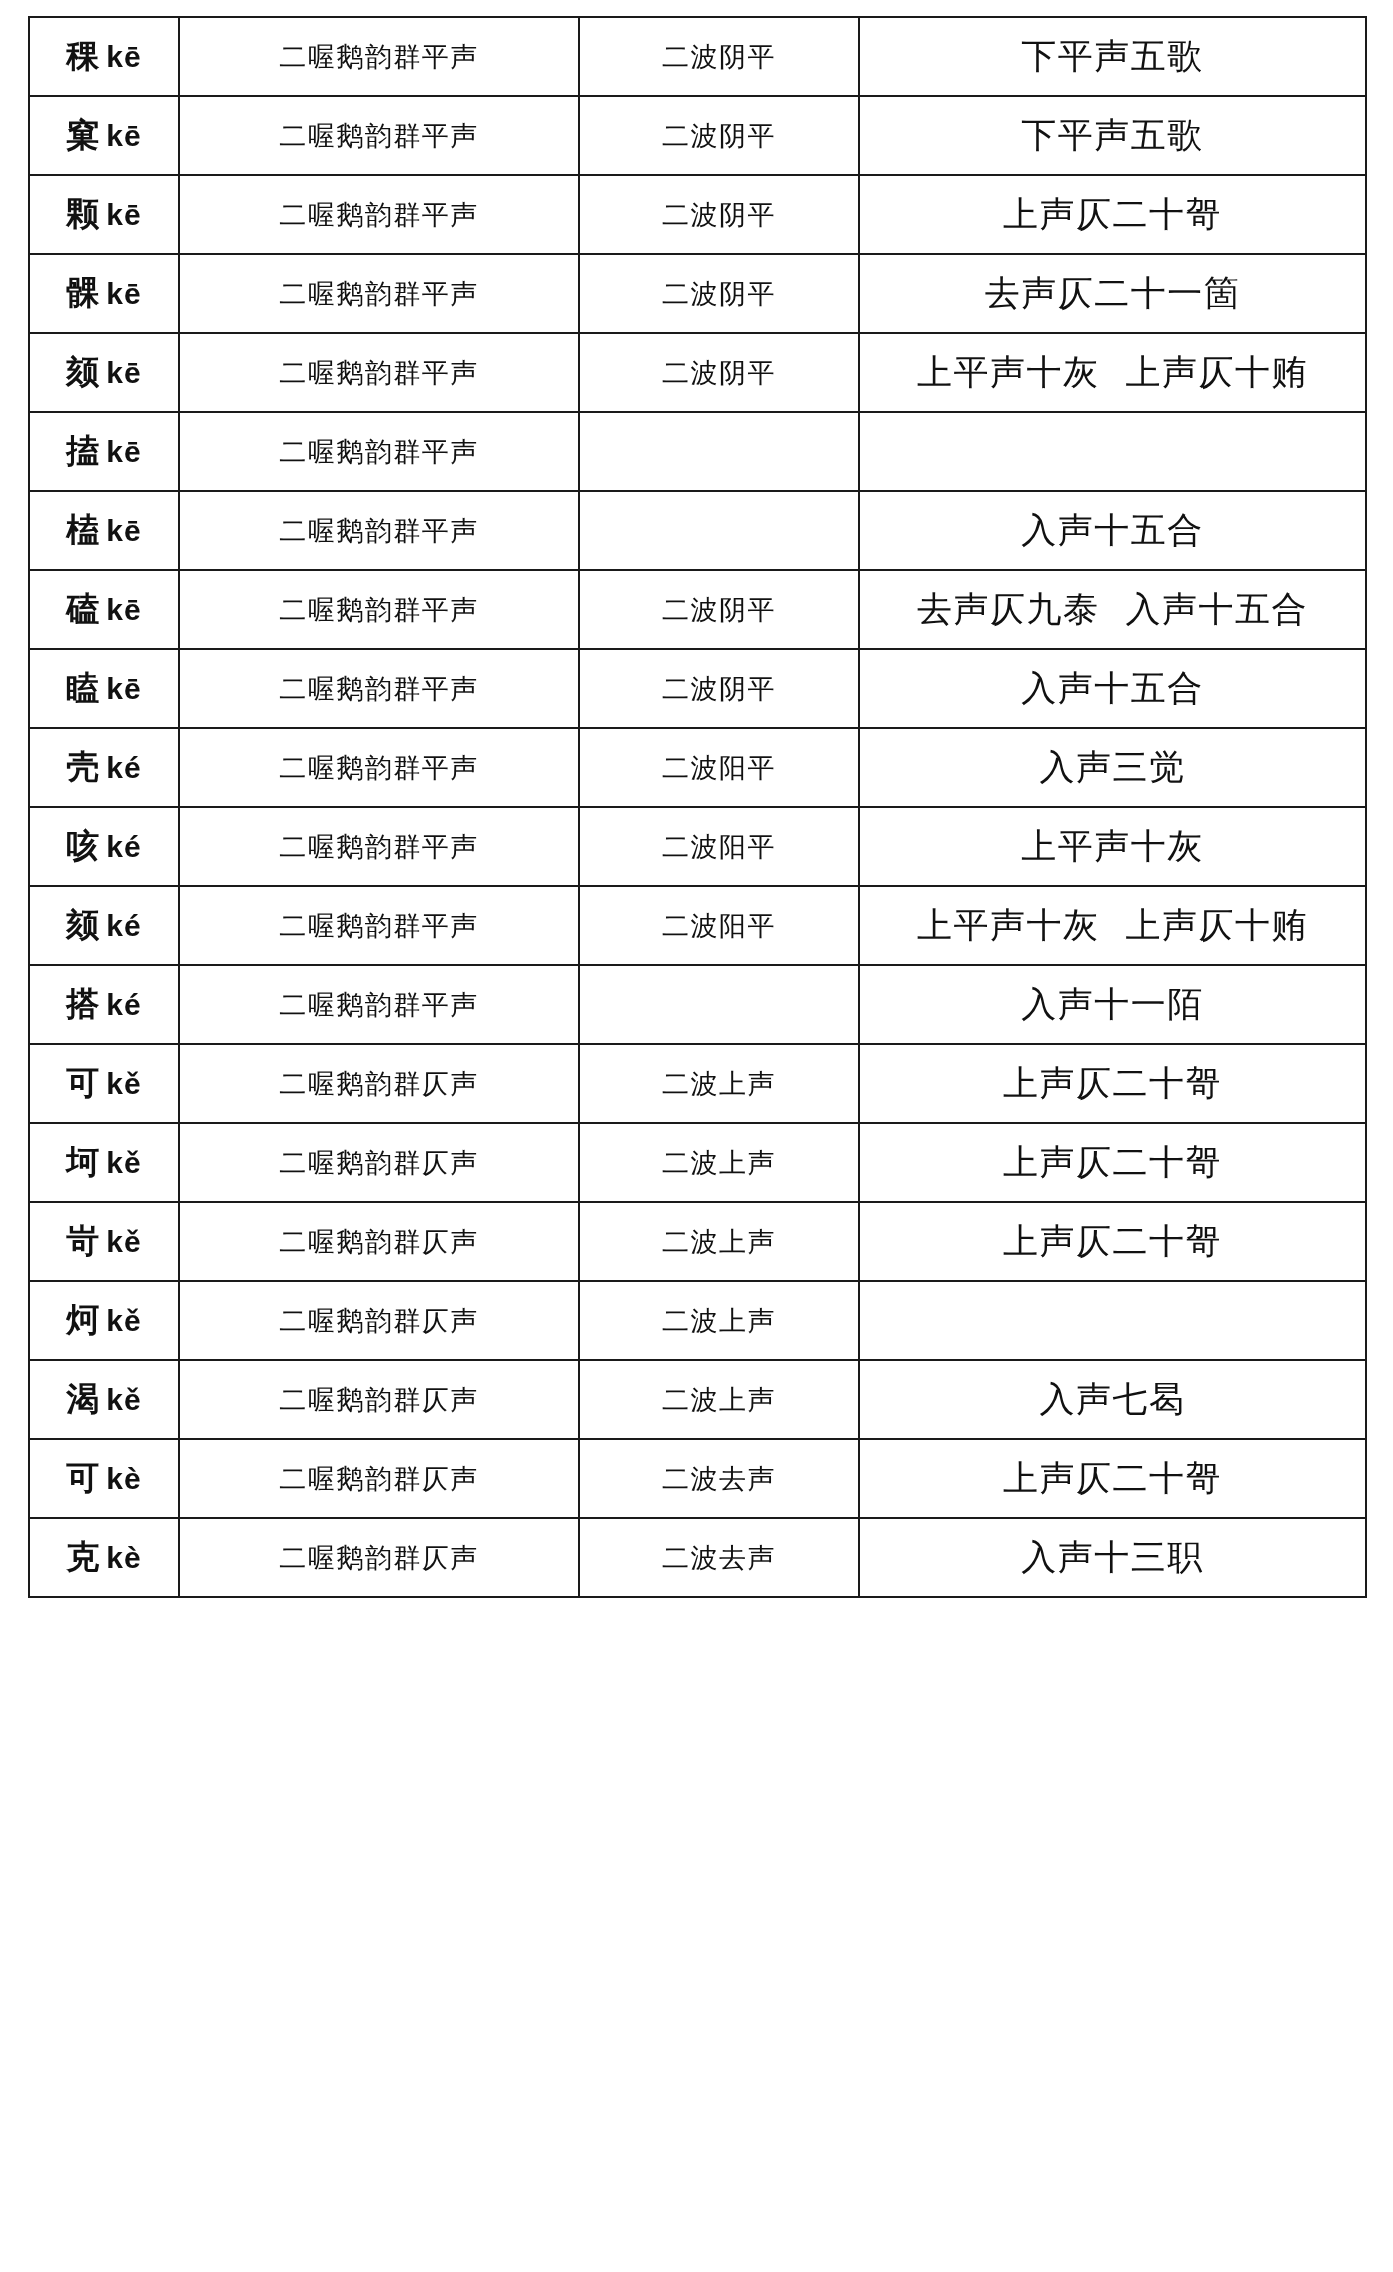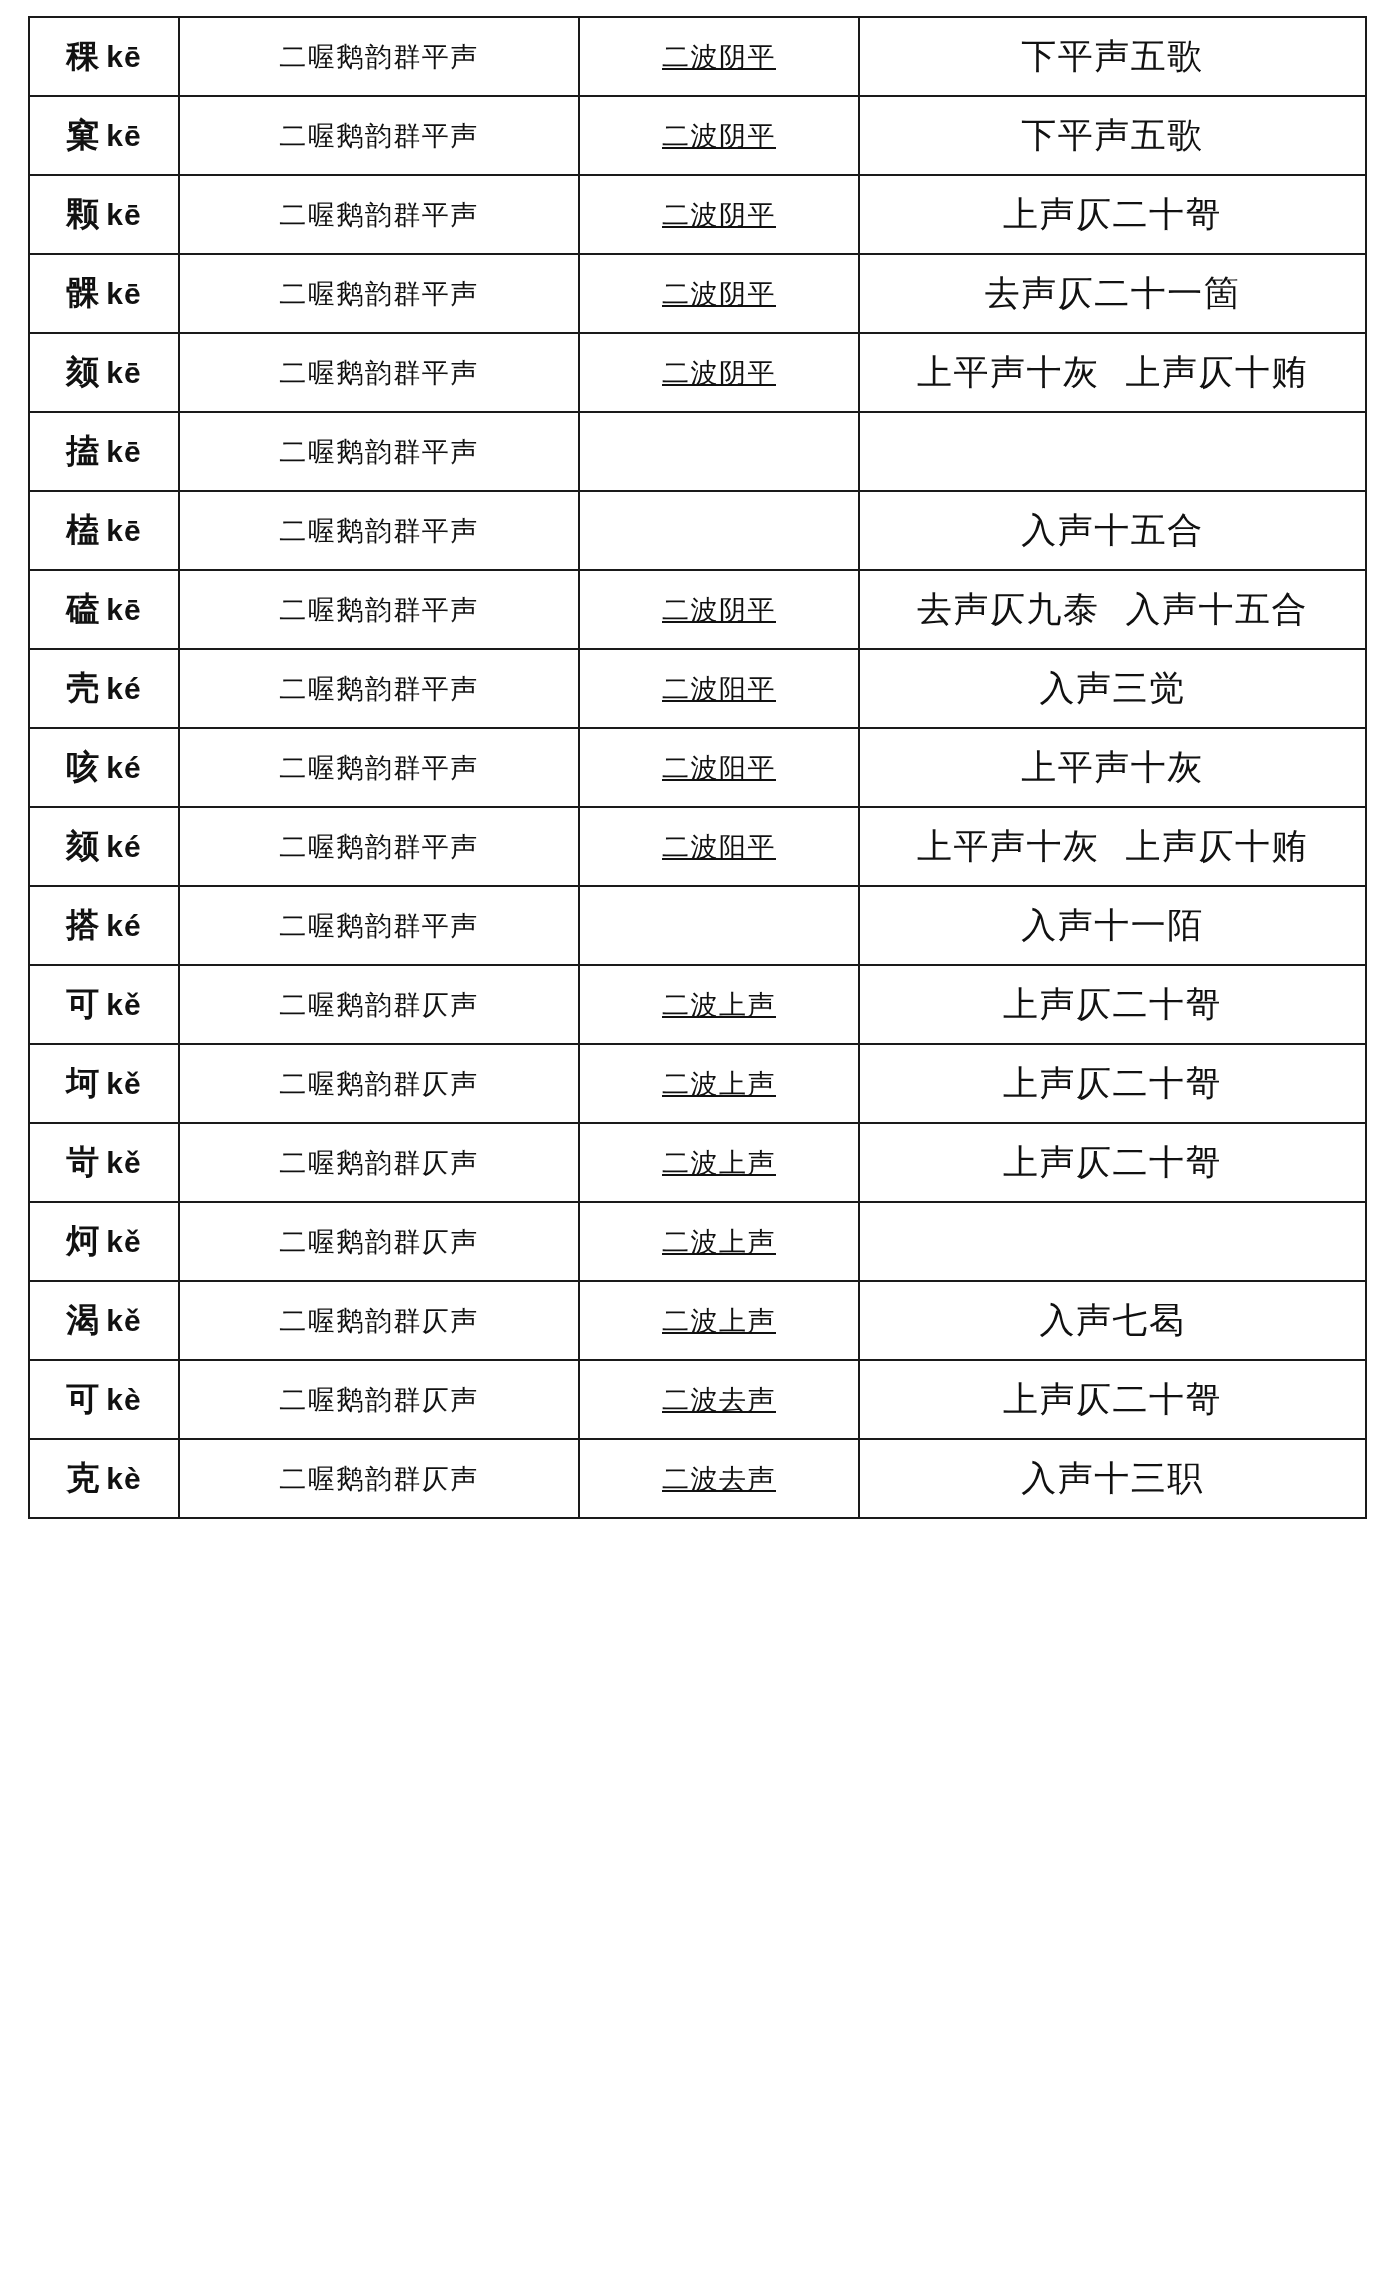--- a/index.html
+++ b/index.html
@@ -53,21 +53,20 @@
     font-size: 30px;
   }
   td.rime-cell {
     font-size: 27px;
     letter-spacing: 1.5px;
     margin-top: 48px;
   }
   td.wave-cell {
     font-size: 27px;
     letter-spacing: 1.5px;
-    text-decoration: underline;
   }
   td.ref-cell {
     font-size: 35px;
     letter-spacing: 1.5px;
     padding: 0 8px;
   }
   td.ref-cell .ref-part + .ref-part {
     margin-left: 26px;
   }
   tr.row {
@@ -128,20 +127,26 @@
           <td class="wave-cell"></td>
           <td class="ref-cell"><span class="ref-part">入声十五合</span></td>
         </tr>
         <tr class="row">
           <td class="head-cell"><span class="hz">磕</span><span class="py">kē</span></td>
           <td class="rime-cell">二喔鹅韵群平声</td>
           <td class="wave-cell">二波阴平</td>
           <td class="ref-cell"><span class="ref-part">去声仄九泰</span><span class="ref-part">入声十五合</span></td>
         </tr>
         <tr class="row">
+          <td class="head-cell"><span class="hz">瞌</span><span class="py">kē</span></td>
+          <td class="rime-cell">二喔鹅韵群平声</td>
+          <td class="wave-cell">二波阴平</td>
+          <td class="ref-cell"><span class="ref-part">入声十五合</span></td>
+        </tr>
+        <tr class="row">
           <td class="head-cell"><span class="hz">壳</span><span class="py">ké</span></td>
           <td class="rime-cell">二喔鹅韵群平声</td>
           <td class="wave-cell">二波阳平</td>
           <td class="ref-cell"><span class="ref-part">入声三觉</span></td>
         </tr>
         <tr class="row">
           <td class="head-cell"><span class="hz">咳</span><span class="py">ké</span></td>
           <td class="rime-cell">二喔鹅韵群平声</td>
           <td class="wave-cell">二波阳平</td>
           <td class="ref-cell"><span class="ref-part">上平声十灰</span></td>

